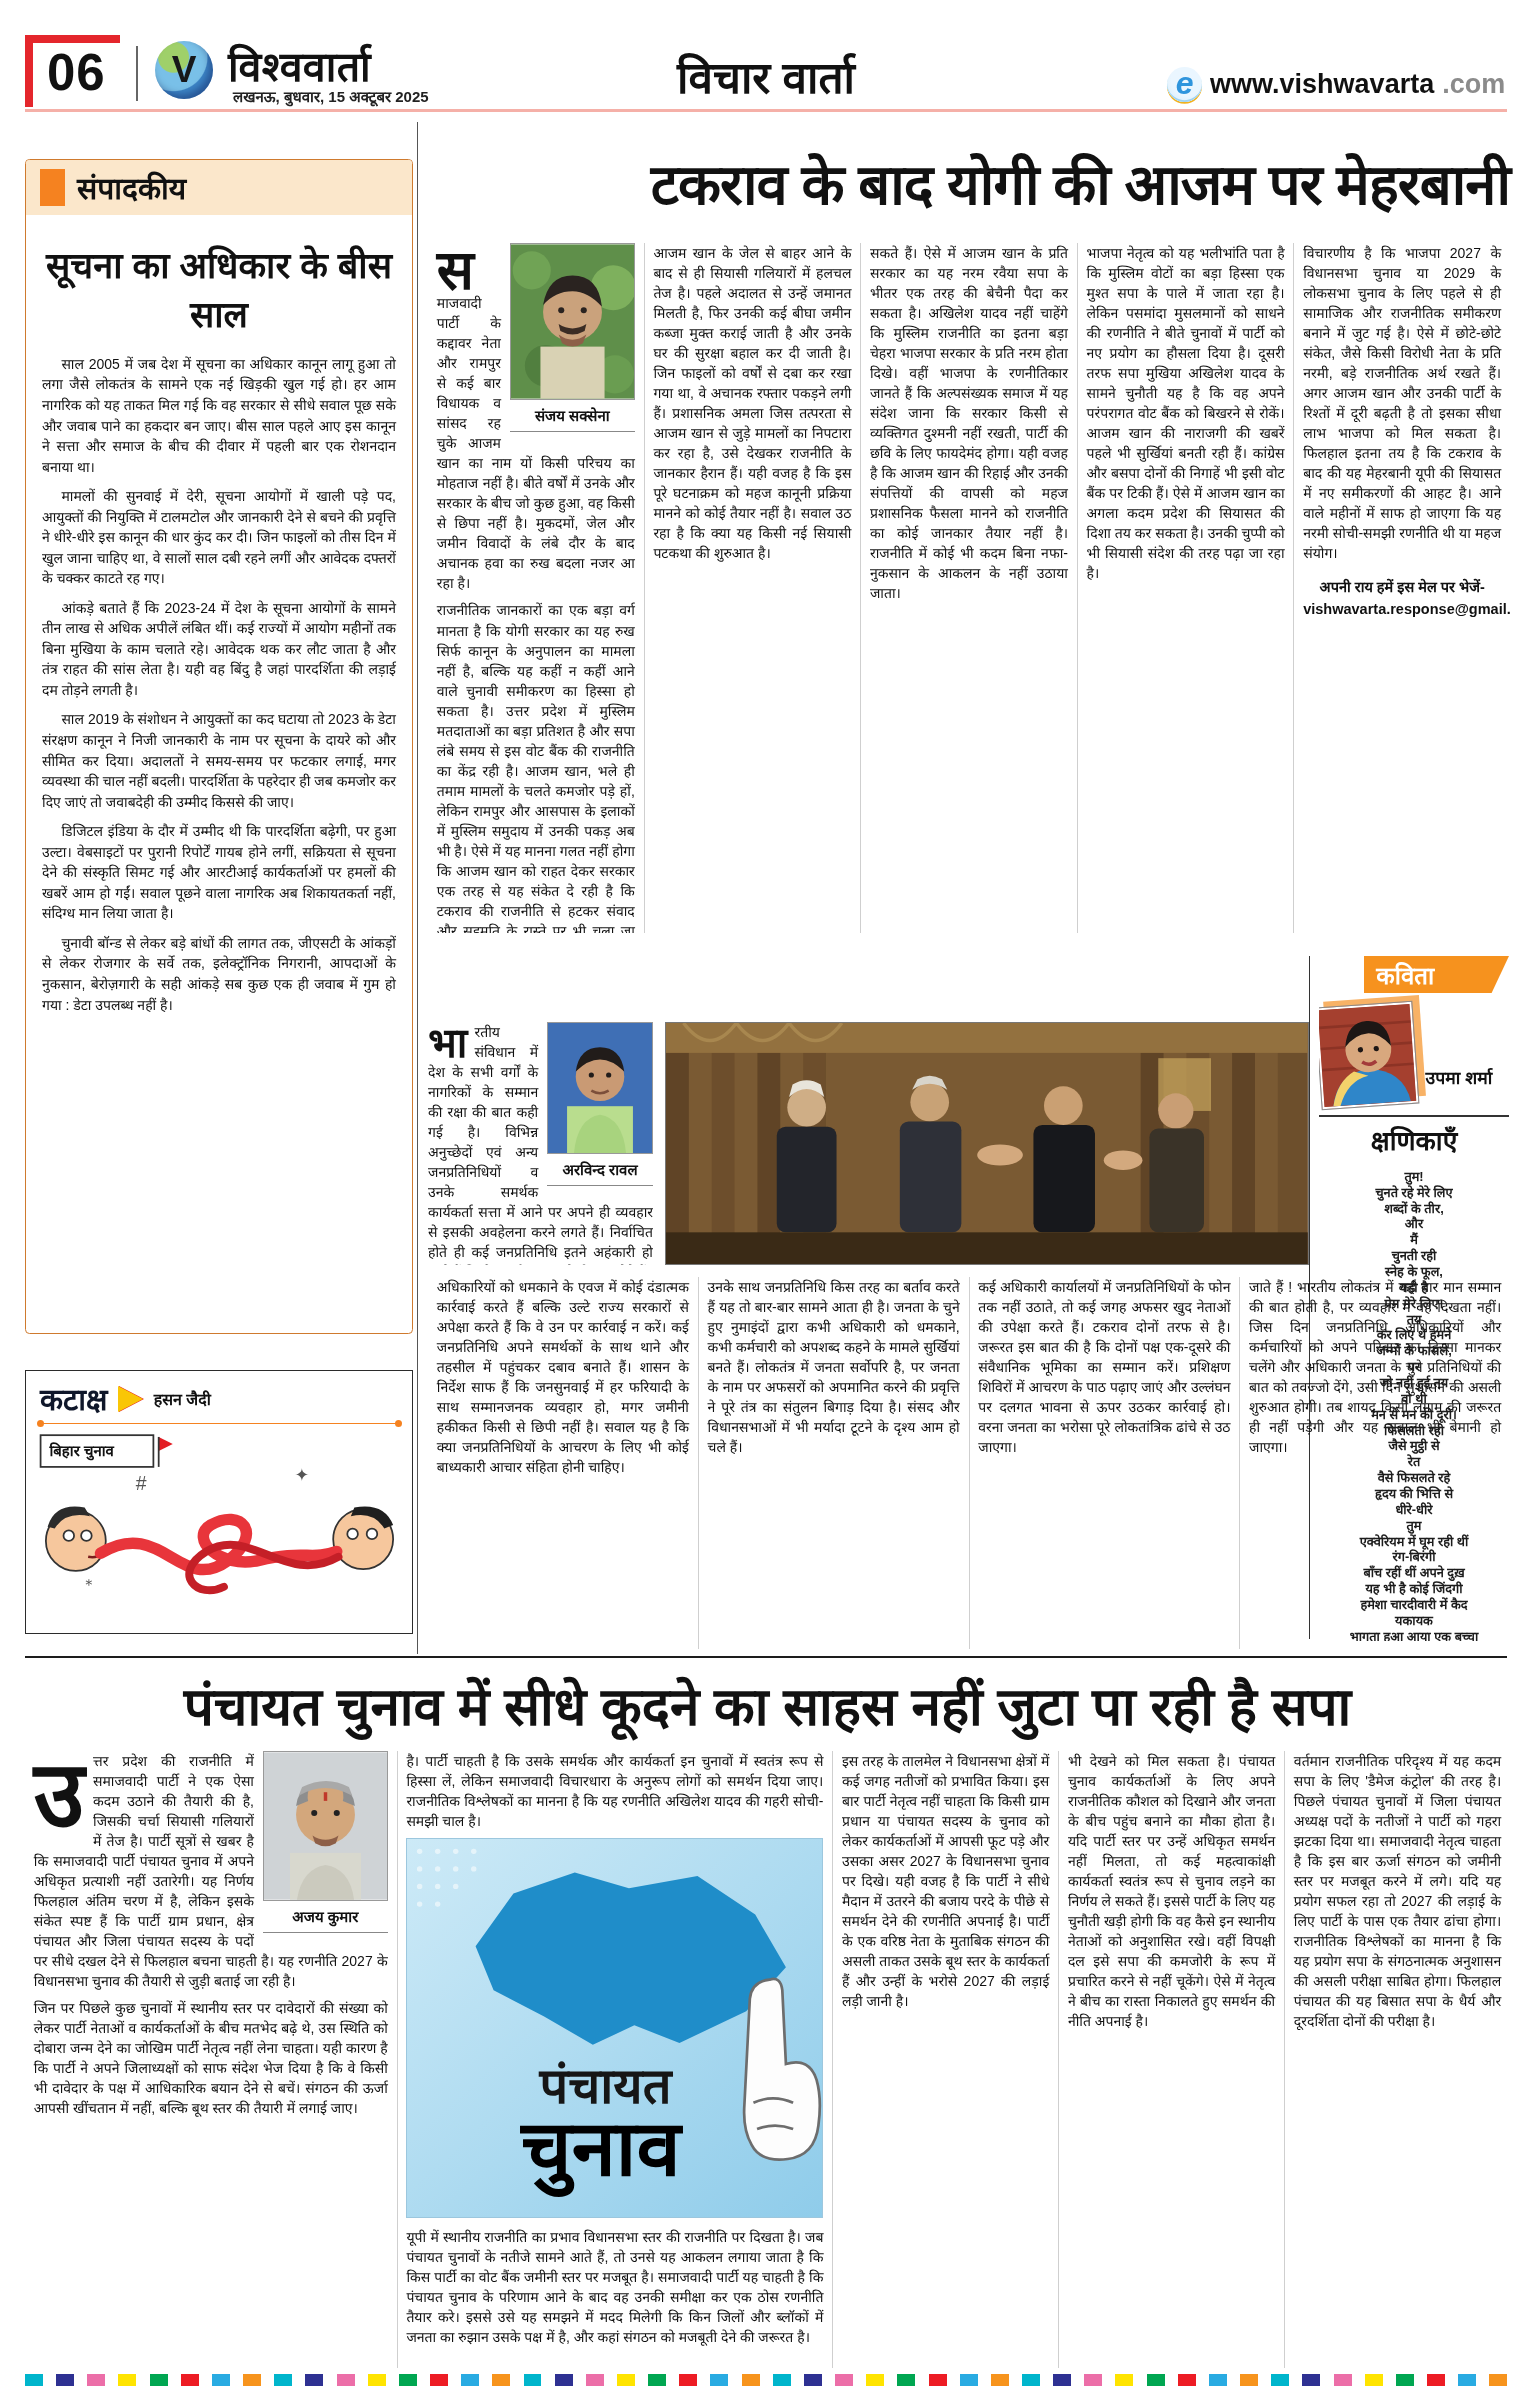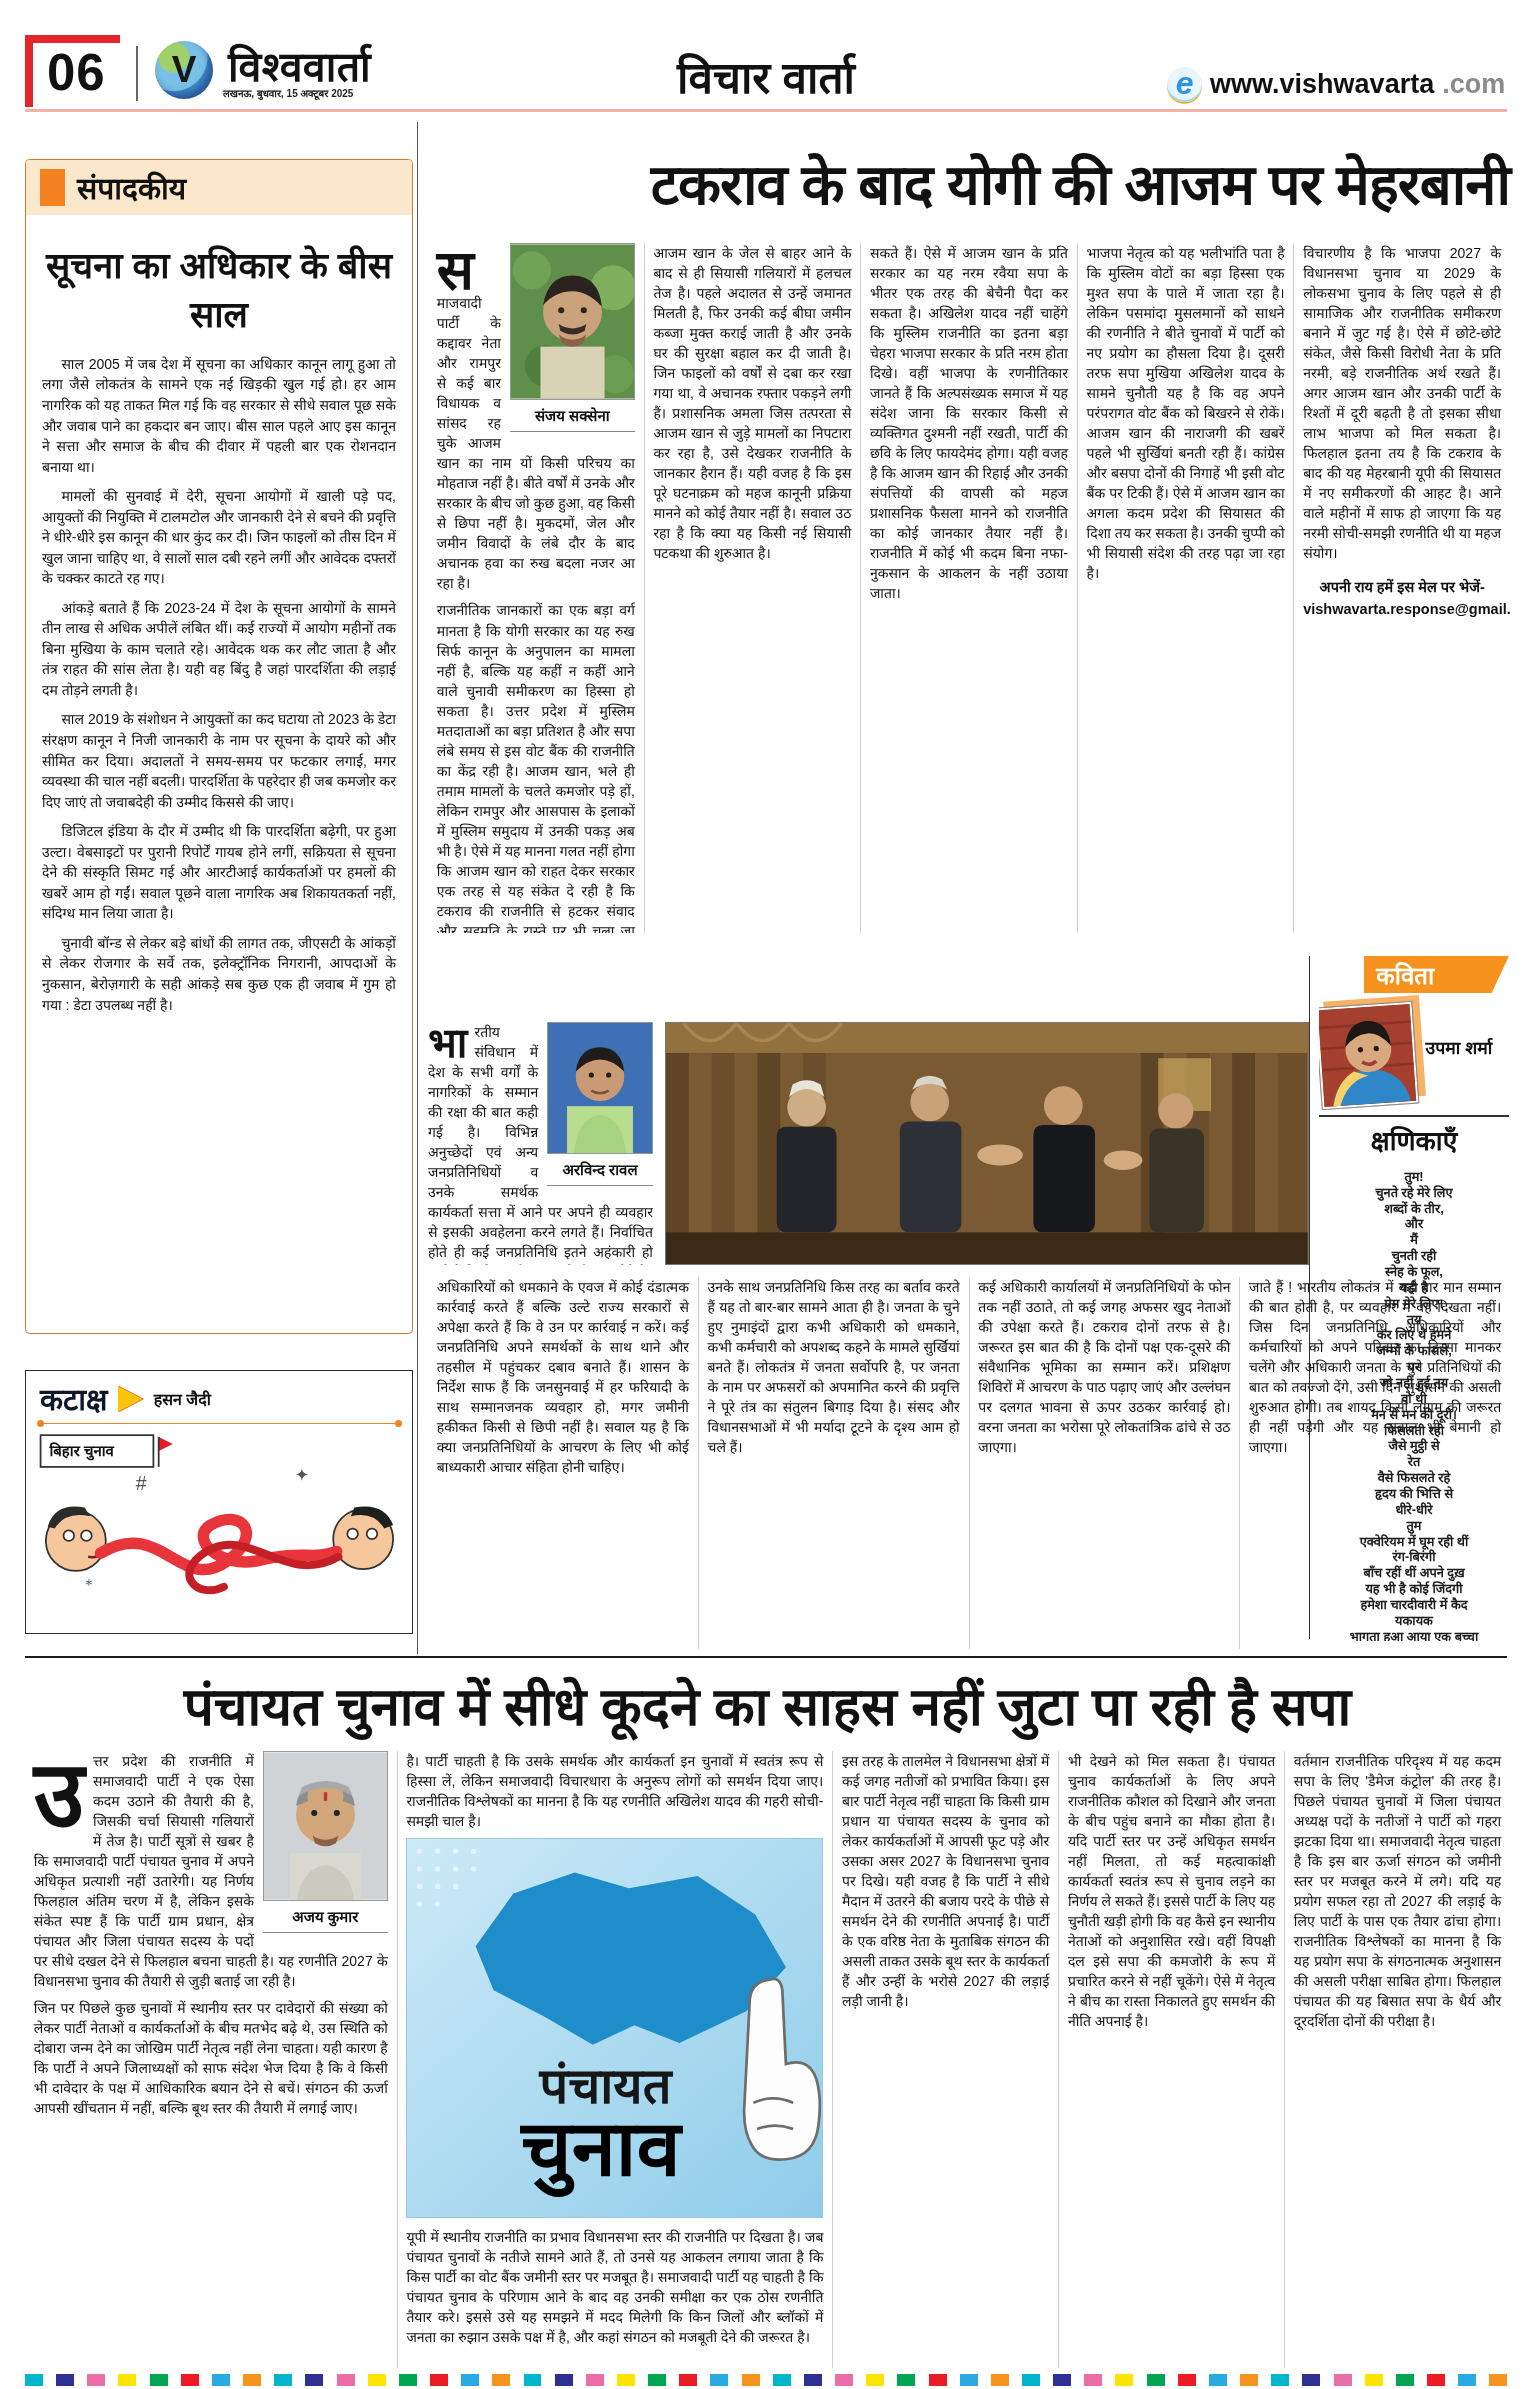--- a/index.html
+++ b/index.html
@@ -10,21 +10,21 @@
   .hdr{position:absolute;left:25px;top:23px;right:25px;height:85px;}
   .pagenum-wrap{position:absolute;left:0;top:12.3px;width:95px;height:72px;
       border-top:8px solid #e4262c;border-left:8px solid #e4262c;box-sizing:border-box;padding:3.5px 0 0 14px;}
   .pagenum{font-size:51px;font-weight:700;line-height:1;letter-spacing:0.9px;}
   .hdr-div{position:absolute;left:111px;top:23px;width:1.8px;height:55px;background:#666;}
   .globe{position:absolute;left:130px;top:17.6px;width:58px;height:58px;border-radius:50%;
       background:radial-gradient(circle at 32% 28%,#9fd06a 0 26%,#79c0e8 28% 58%,#3c84c6 60% 100%);
       display:flex;align-items:center;justify-content:center;font-size:37px;font-weight:800;color:#17181a;
       box-shadow:inset -3.5px -4.4px 7px rgba(0,0,60,.35);}
   .masthead{position:absolute;left:203px;top:14px;font-size:41px;font-weight:700;letter-spacing:0.4px;}
-  .edition{position:absolute;left:198px;top:63px;font-size:10px;font-weight:700;color:#222;}
+  .edition{position:absolute;left:208px;top:63px;font-size:15px;font-weight:700;color:#222;}
   .section-title{position:absolute;left:50%;transform:translateX(-50%);top:23px;font-size:44px;font-weight:700;}
   .website{position:absolute;right:1.8px;top:44px;display:flex;align-items:center;gap:8px;font-size:27px;font-weight:700;}
   .e-icon{display:inline-block;width:35px;height:35px;border-radius:50%;text-align:center;line-height:33px;
       font-size:32px;font-style:italic;font-weight:800;color:#2f95dd;
       background:radial-gradient(circle at 60% 35%,#eaf6ff 0 55%,#cde9fb 100%);
       box-shadow:0 1.8px 0 #f2b21f, inset 0 -1.8px 0 #9fd3f2;}
   .web-tld{color:#8b8b8b;}
   .hdr-rule{position:absolute;top:109px;left:25px;right:25px;height:2.6px;background:#f5b0a8;}
 
   
@@ -74,21 +74,21 @@
   .sec-intro{width:225px;overflow:hidden;font-size:14px;line-height:1.43;text-align:justify;}
   .sec-photo{flex:1;border:0.9px solid #777;overflow:hidden;}
   .sec-photo svg{display:block;width:100%;height:100%;}
   .sec-cols{position:absolute;left:428px;top:1277px;width:1082px;height:372px;display:flex;}
   .sec-cols .ncol{flex:none;width:200px;}
 
   
   .poem{position:absolute;left:1319px;top:956px;width:190px;height:685px;overflow:hidden;}
   .poem-banner{height:37px;background:#f6921e;color:#fff;font-size:24px;font-weight:700;
       display:flex;align-items:center;padding-left:12.3px;clip-path:polygon(0 0,100% 0,88% 100%,0 100%);margin-left:45px;}
-  .poem-photo-row{display:flex;margin:12.3px 0 1.8px;align-items:center;gap:10.6px;}
+  .poem-photo-row{display:flex;margin:12.3px 0 1.8px;align-items:flex-end;gap:10.6px;}
   .poem-photo{width:92px;height:97px;transform:rotate(-4deg);border:2.6px solid #fff;outline:0.9px solid #888;
       box-shadow:8px -6.2px 0 #f8b266;background:#a5402f;}
   .poem-author{font-size:17.6px;font-weight:700;padding-bottom:17.6px;}
   .poem-rule{height:1.8px;background:#333;margin:8.8px 0 5.3px;}
   .poem-title{text-align:center;font-size:26.4px;font-weight:800;margin:5.3px 0 10.6px;}
   .poem-lines{text-align:center;font-size:12.8px;line-height:1.24;font-weight:600;color:#1c1c1c;}
 
   
   .bot-headline{position:absolute;left:25px;top:1668px;width:1485px;text-align:center;font-size:53px;font-weight:800;white-space:nowrap;}
   .bot-body{position:absolute;left:25px;top:1751px;width:1485px;height:617px;display:flex;}

